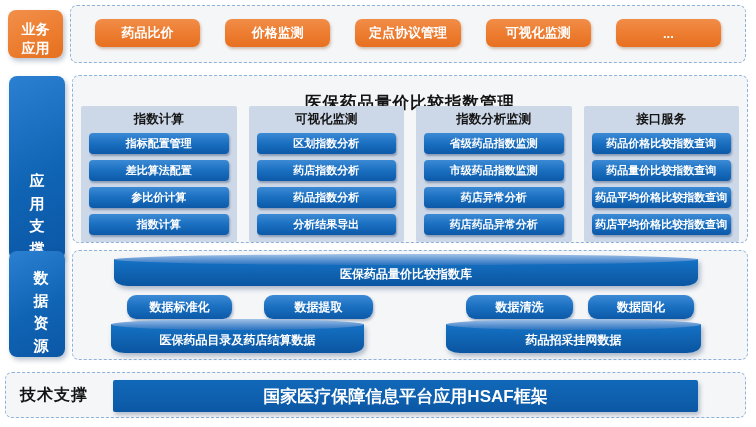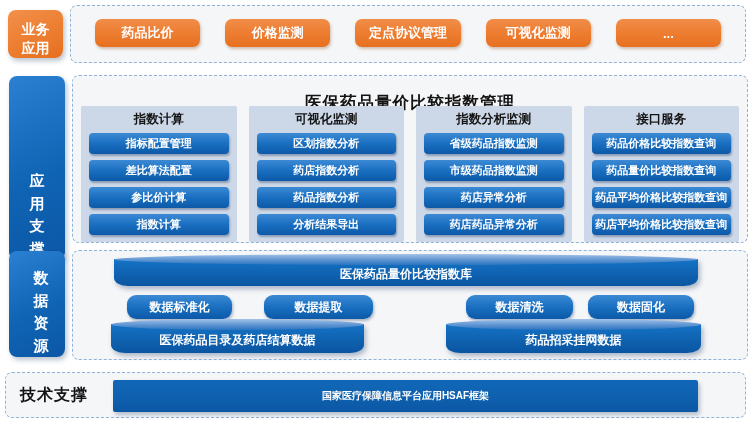--- a/index.html
+++ b/index.html
@@ -163,21 +163,21 @@
     letter-spacing: 1px;
   }
   .tech-bar {
     position: absolute;
     left: 107px; top: 7px;
     width: 585px; height: 32px;
     background: linear-gradient(180deg, #1168b8 0%, #0e5fad 60%, #0b57a4 100%);
     box-shadow: 2px 3px 4px rgba(30, 60, 100, .30);
     border-radius: 2px;
     color: #fff;
-    font-size: 10px;
+    font-size: 17px;
     font-weight: bold;
     display: flex;
     align-items: center;
     justify-content: center;
   }
 </style>
 </head>
 <body>
 
 <div class="side-tag orange" style="left:8px; top:10px; width:55px; height:48px;">

